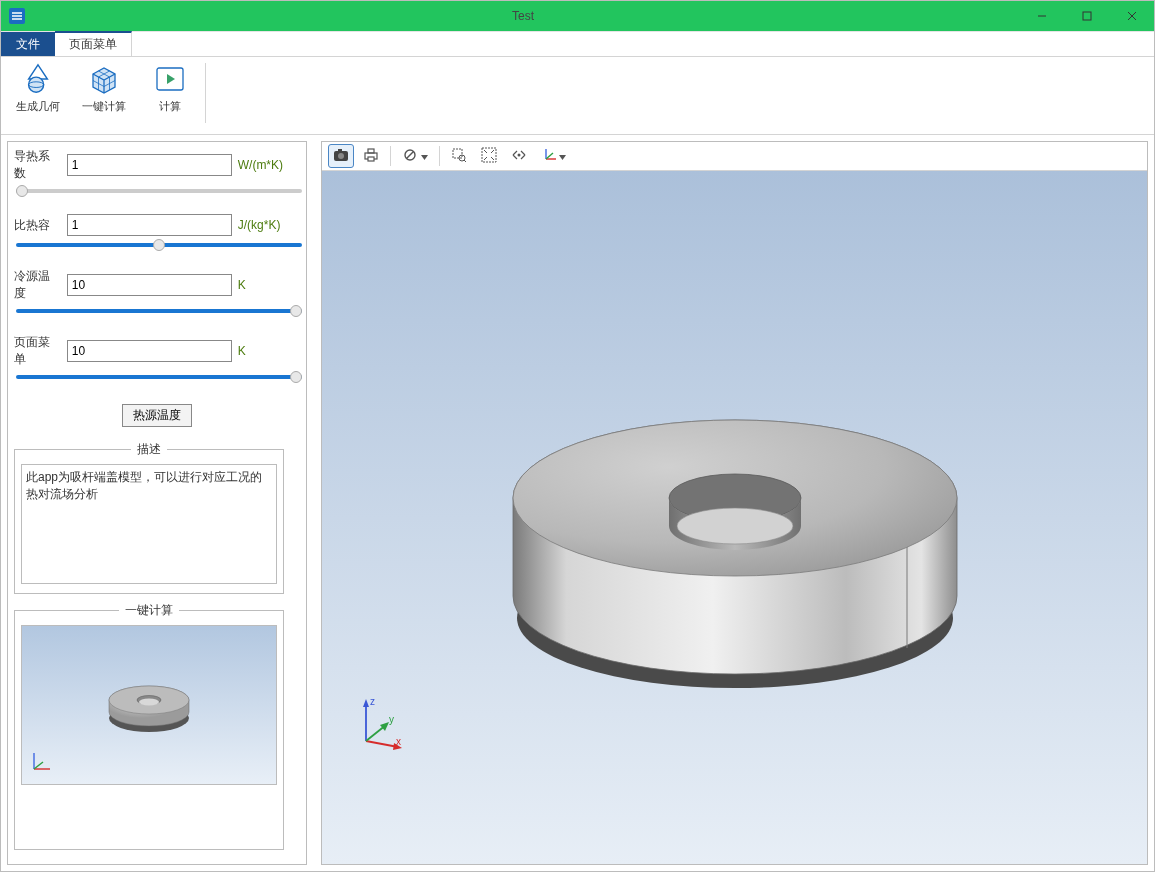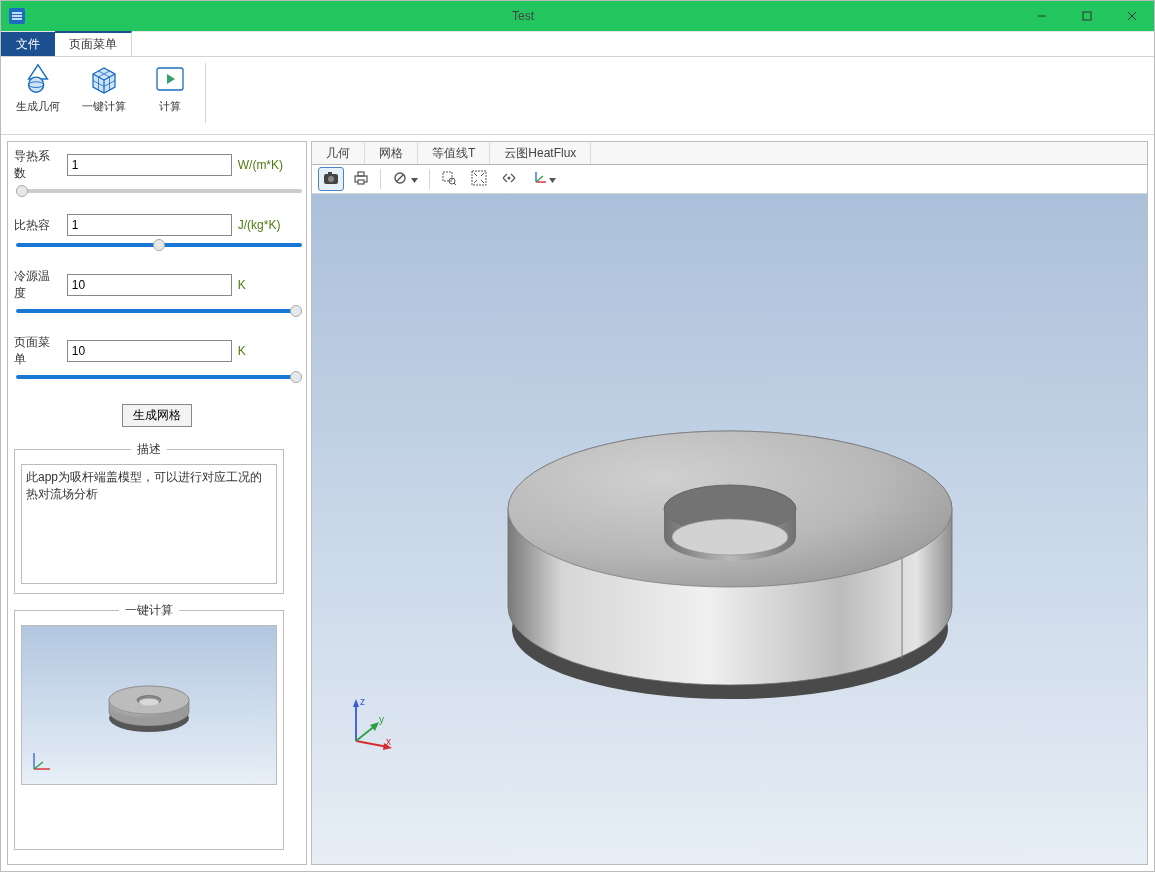--- a/index.html
+++ b/index.html
@@ -12,21 +12,21 @@
 .menubar{height:24px;background:#fff;display:flex;align-items:stretch;border-bottom:1px solid #d4d4d4}
 .menu-tab{padding:0 14px;display:flex;align-items:center;font-size:12px;border-right:1px solid #d4d4d4;border-top:0;background:#fff;cursor:default}
 .menu-tab.primary{background:#1b4f8f;color:#fff;border:1px solid #1b4f8f}
 .menu-tab.active{background:#fff;color:#333;border-top:2px solid #1b4f8f;margin-top:-1px}
 .ribbon{height:78px;background:#fff;display:flex;align-items:flex-start;padding:6px 10px;border-bottom:1px solid #d4d4d4;box-sizing:border-box}
 .ribbon-group{display:flex;gap:12px}
 .ribbon-btn{display:flex;flex-direction:column;align-items:center;width:54px;cursor:default}
 .ribbon-icon{width:32px;height:32px;display:flex;align-items:center;justify-content:center}
 .ribbon-label{font-size:11px;margin-top:4px;color:#333}
 .ribbon-sep{width:1px;height:60px;background:#d4d4d4;margin:0 8px}
-.content{flex:1;display:flex;min-height:0;padding:6px;gap:4px;background:#fff;box-sizing:border-box}
+.content{flex:1;display:flex;min-height:0;padding:6px;gap:14px;background:#fff;box-sizing:border-box}
 .side-panel{width:300px;display:flex;flex-direction:column;gap:0;border:1px solid #bcbcbc;box-sizing:border-box;padding:6px}
 .param-block{margin-bottom:18px}
 .param-row{display:flex;align-items:center;gap:6px}
 .param-label{width:54px;color:#333}
 .param-input{flex:1;height:22px;border:1px solid #888;padding:0 4px;font-size:12px;box-sizing:border-box}
 .param-unit{width:72px;text-align:left;color:#4d7c0f}
 .slider{width:100%;margin-top:6px}
 input[type=range]{-webkit-appearance:none;height:4px;background:#1976d2;border-radius:2px;outline:none}
 input[type=range]::-webkit-slider-thumb{-webkit-appearance:none;width:12px;height:12px;border-radius:50%;background:#e8e8e8;border:1px solid #aaa;cursor:pointer}
 input[type=range].gray{background:#ccc}
@@ -157,21 +157,21 @@
 
       <div class="param-block">
         <div class="param-row">
           <span class="param-label">页面菜单</span>
           <input class="param-input" value="10" style="">
           <span class="param-unit">K</span>
         </div>
         <input type="range" class="slider" min="0" max="100" value="100" style="">
       </div>
 
-      <button class="calc-btn">生成网格</button>
+      <button class="calc-btn">热源温度</button>
 
       <fieldset style="margin-top:14px">
         <legend>描述</legend>
         <textarea class="desc-box" readonly="" style="">此app为吸杆端盖模型，可以进行对应工况的热对流场分析</textarea>
       </fieldset>
 
       <fieldset style="flex:1;display:flex;flex-direction:column">
         <legend>一键计算</legend>
         <div class="preview">
           <svg width="110" height="70" viewBox="0 0 110 70">
@@ -194,26 +194,20 @@
                   <line x1="6" y1="20" x2="22" y2="20" stroke="#d62c2c"></line>
                   <line x1="6" y1="20" x2="15" y2="13" stroke="#2ea043"></line>
                 </g>
               </svg>
           </div>
         </div>
       </fieldset>
     </div>
 
     <div class="main-panel">
-      <div class="tab-row">
-        <div class="view-tab">几何</div>
-        <div class="view-tab">网格</div>
-        <div class="view-tab">等值线T</div>
-        <div class="view-tab">云图HeatFlux</div>
-      </div>
 
       <div class="toolbar">
         <div class="tool-btn active">
             <span><svg width="16" height="14" viewBox="0 0 16 14">
                 <rect x="1" y="3" width="14" height="10" rx="2" fill="#444"></rect>
                 <circle cx="8" cy="8" r="3" fill="#888"></circle>
                 <rect x="5" y="1" width="4" height="3" fill="#444"></rect>
               </svg></span>
           </div>
         <div class="tool-btn">

